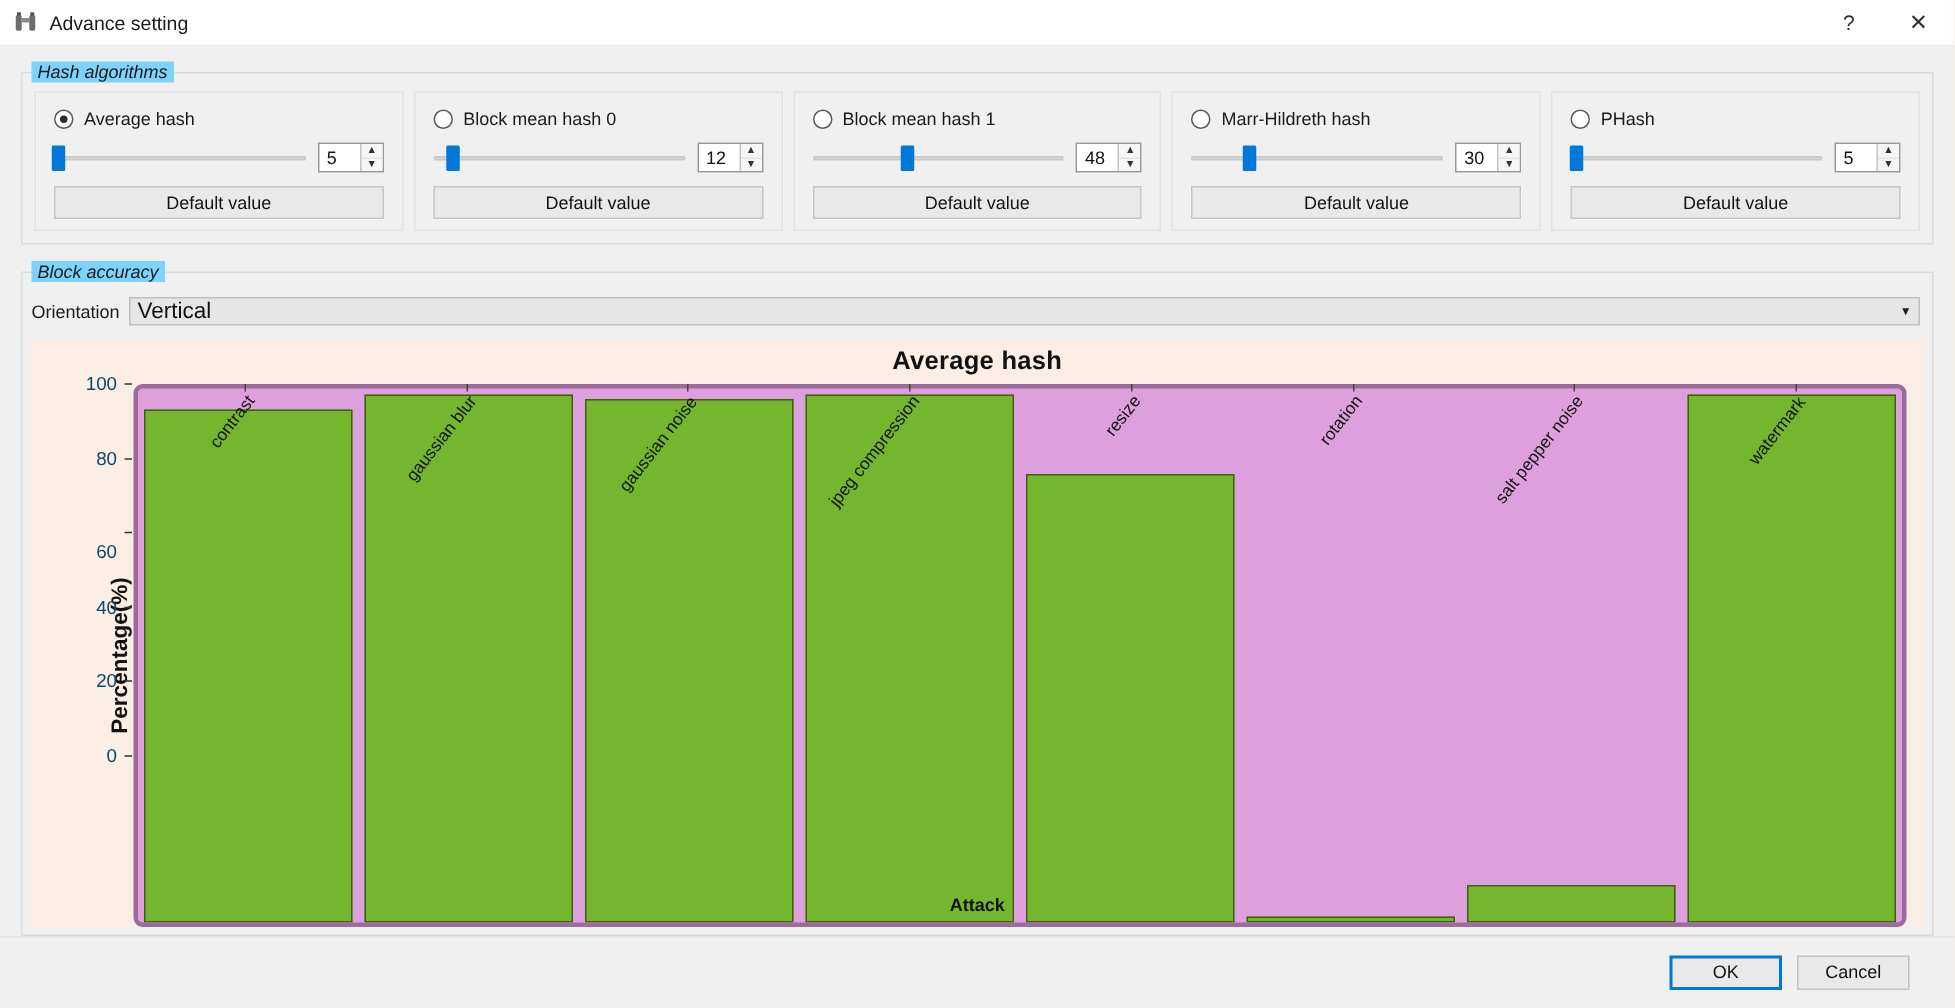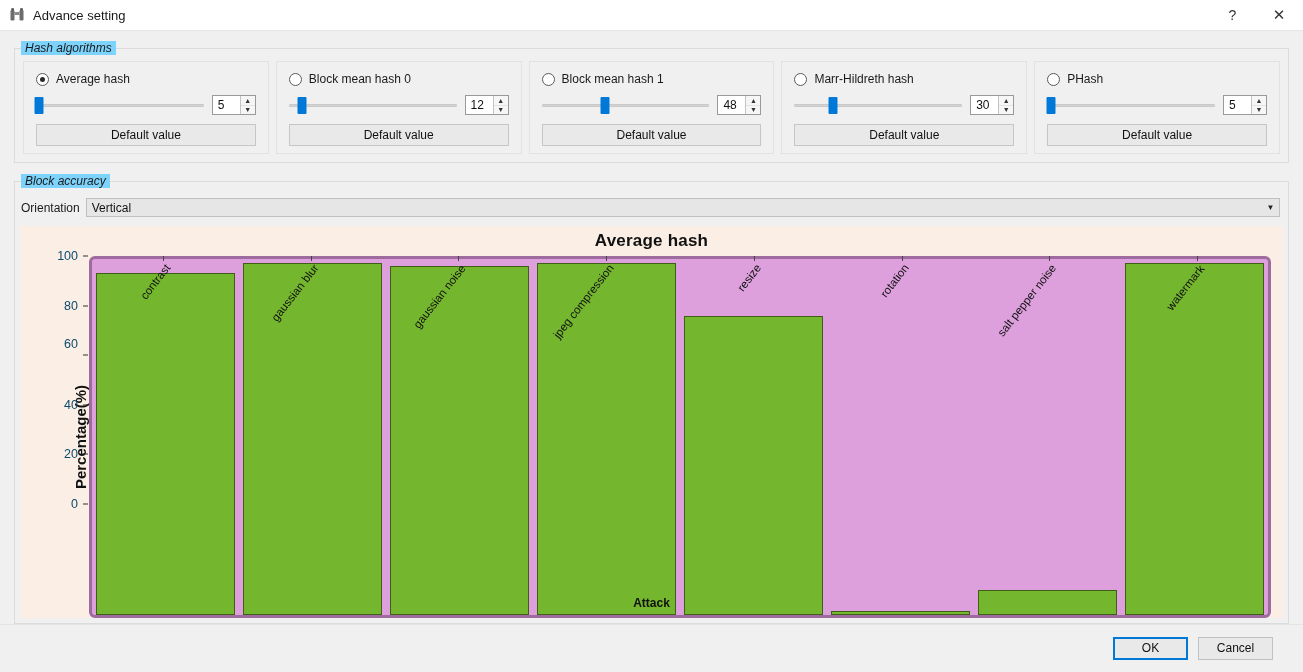--- a/index.html
+++ b/index.html
@@ -85,21 +85,21 @@
   }
 
   
   .orient-row{ position:absolute; top:16px; left:6px; right:8px; height:19px;
      display:flex; align-items:center; gap:6px; }
   .orient-label{ font-size:12px; color:#1a1a1a; }
   .combo{
     flex:1; height:19px; border:1px solid #c0c0c0; background:#e6e6e6;
     display:flex; align-items:center; position:relative;
   }
-  .combo .cval{ padding-left:5px; font-size:12px; color:#111; }
+  .combo .cval{ padding-left:5px; font-size:15px; color:#111; }
   .combo .carrow{
     position:absolute; right:0; top:0; bottom:0; width:17px;
     display:flex; align-items:center; justify-content:center;
     font-size:8px; color:#222;
   }
 
   
   .chart-wrap{
     position:absolute; left:5px; top:44px; right:5px; bottom:5px;
     background:#fbeee4;
@@ -302,21 +302,21 @@
 
   <div class="chart-wrap">
     <div class="chart-title">Average hash</div>
 
     <div class="plot-outer">
       <div class="ylabel">Percentage(%)</div>
       <div class="yticks" id="yticks">
           <div class="ytick" style="top: 248px;">0</div>
           <div class="ytick" style="top: 198.4px;">20</div>
           <div class="ytick" style="top: 148.8px;">40</div>
-          <div class="ytick" style="top: 88px;">60</div>
+          <div class="ytick" style="top: 112px;">60</div>
           <div class="ytick" style="top: 49.6px;">80</div>
           <div class="ytick" style="top: 0px;">100</div>
         </div>
       <div class="ytickmarks" id="ytickmarks">
           <div class="ytickmark" style="top: 248px;"></div>
           <div class="ytickmark" style="top: 198.4px;"></div>
           <div class="ytickmark" style="top: 148.8px;"></div>
           <div class="ytickmark" style="top: 99.2px;"></div>
           <div class="ytickmark" style="top: 49.6px;"></div>
           <div class="ytickmark" style="top: 0px;"></div>

